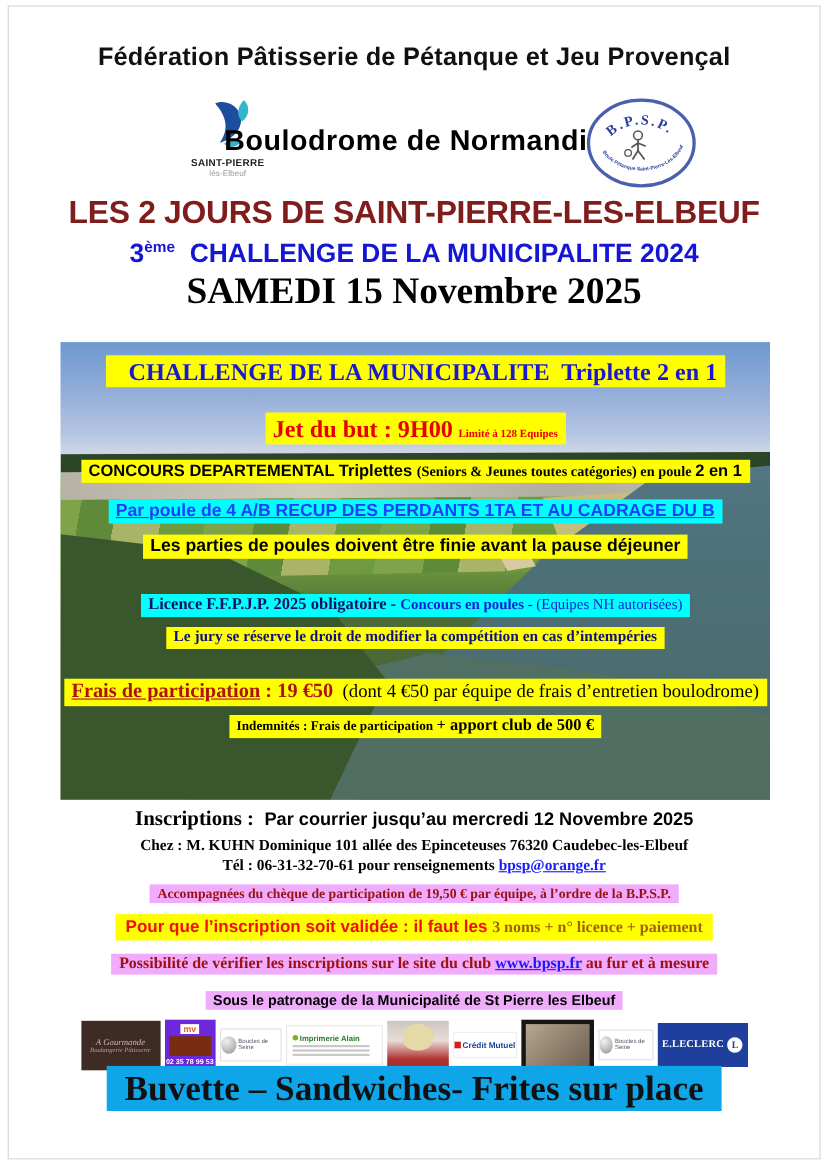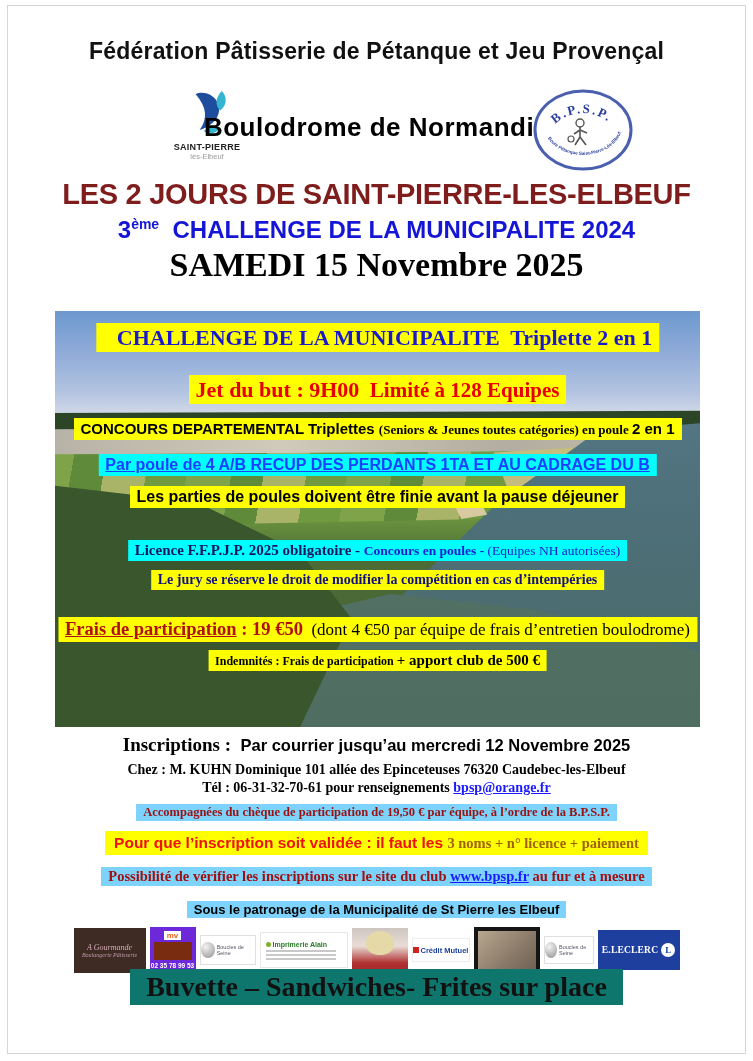--- a/index.html
+++ b/index.html
@@ -34,21 +34,21 @@
   .river { background:linear-gradient(180deg,#5a7e92 0%,#4d6f78 50%,#4a6a66 100%); clip-path:polygon(100% 27%,84% 29%,68% 47%,54% 68%,42% 100%,100% 100%); }
   .water-bottom { background:linear-gradient(180deg,#577569,#4f6d60); clip-path:polygon(18% 100%,30% 76%,52% 68%,75% 72%,100% 82%,100% 100%); }
   .woods-left { background:#39562c; clip-path:polygon(0 42%,22% 46%,38% 58%,46% 74%,38% 100%,0 100%); }
   .sandbar { background:#d9c9a0; clip-path:polygon(62% 47%,66% 46%,67% 49%,63% 50%); }
 
   .bar { position:absolute; left:50%; transform:translateX(-50%); white-space:pre; z-index:5; padding:2px 7px; line-height:1.15; }
   .bg-yellow { background:#ffff00; }
   .bg-cyan   { background:#00ffff; }
   .bar1 { top:12px;  font-family:"Liberation Serif", serif; font-size:22px; font-weight:bold; color:#1a1acd;padding-left:21px; }
   .bar2 { top:64px;  font-family:"Liberation Serif", serif; font-weight:bold; color:#e80000; font-size:22px; }
-  .bar2 .sub { font-size:21px; }
+  .bar2 .sub { font-size:10px; }
   .bar3 { top:107px; font-size:15px; font-weight:bold; color:#000; }
   .bar3 .serifpart { font-family:"Liberation Serif", serif; font-size:13px; }
   .bar4 { top:143px; font-size:16px; font-weight:bold; color:#1a3fff; text-decoration:underline; }
   .bar5 { top:175px; font-size:16px; font-weight:bold; color:#000; }
   .bar6 { top:229px; font-family:"Liberation Serif", serif; font-size:15px; font-weight:bold; color:#14145e; }
   .bar6 .b { font-size:13.5px; color:#1a1ad0; }
   .bar6 .c { font-size:13.5px; color:#1a1ad0; font-weight:normal; }
   .bar7 { top:259px; font-family:"Liberation Serif", serif; font-size:14px; font-weight:bold; color:#101080; }
   .bar8 { top:306px; font-family:"Liberation Serif", serif; font-size:18.5px; font-weight:bold; color:#b01010; }
   .bar8 .u { text-decoration:underline; }
@@ -56,21 +56,21 @@
   .bar9 { top:339px; font-family:"Liberation Serif", serif; font-size:12px; font-weight:bold; color:#000; }
   .bar9 .b { font-size:15px; }
 
   .inscriptions { top:734px; font-family:"Liberation Serif", serif; font-size:19px; font-weight:bold; color:#000; white-space:pre; }
   .inscriptions .comic { font-family:"Liberation Sans", sans-serif; font-size:16.5px; }
   .chez { top:762px; font-family:"Liberation Serif", serif; font-size:14px; font-weight:bold; color:#000; }
   .tel  { top:780px; font-family:"Liberation Serif", serif; font-size:14px; font-weight:bold; color:#000; }
   a.blue-link { color:#1a1aff; text-decoration:underline; cursor:pointer; }
 
   .hl { display:inline-block; padding:1px 7px; }
-  .bg-green { background:#7dd3fc; }
+  .bg-green { background:#f0abfc; }
   .green1 { top:804px; font-family:"Liberation Serif", serif; font-size:12.5px; font-weight:bold; color:#991111; }
   .yellowval { top:831px; }
   .yellowval .hl { padding:3px 9px; }
   .yellowval .comic { font-size:15.5px; font-weight:bold; color:#f01010; }
   .yellowval .serif { font-family:"Liberation Serif", serif; font-size:14.5px; font-weight:bold; color:#a16207; }
   .green2 { top:867px; font-family:"Liberation Serif", serif; font-size:14.5px; font-weight:bold; color:#a01010; }
   .patronage { top:901px; font-size:13px; font-weight:bold; color:#000; }
 
   .sponsors { top:924px; display:flex; justify-content:center; align-items:center; gap:4px; position:absolute; left:0; right:0; height:52px; }
   .sp { overflow:hidden; display:flex; flex-direction:column; align-items:center; justify-content:center; flex:0 0 auto; }
@@ -93,21 +93,21 @@
   .sp-credit { width:58px; height:24px; background:#fff; border:1px solid #eee; flex-direction:row; gap:2px; }
   .sp-credit .sq { width:6px; height:6px; background:#d02020; }
   .sp-credit .txt { font-size:7.5px; font-weight:bold; color:#1a3f9e; }
   .sp-vintage { width:66px; height:47px; background:#151515; padding:4px; }
   .sp-vintage .inner { width:100%; height:100%; background:linear-gradient(135deg,#b8a890,#8a7a68 60%,#6f6154); }
   .sp-leclerc { width:82px; height:40px; background:#1e3f9e; flex-direction:row; gap:3px; }
   .sp-leclerc .txt { color:#fff; font-weight:bold; font-size:9.5px; font-family:"Liberation Serif", serif; letter-spacing:0.2px; }
   .sp-leclerc .circ { width:14px; height:14px; border-radius:50%; background:#fff; color:#1e3f9e; font-size:9px; font-weight:bold; display:flex; align-items:center; justify-content:center; font-family:"Liberation Serif", serif; }
 
   .buvette { top:969px; }
-  .buvette .hl { background:#0f766e; padding:2px 16px; font-family:"Liberation Serif", serif; font-size:28px; font-weight:bold; color:#111; }
+  .buvette .hl { background:#0ea5e9; padding:2px 16px; font-family:"Liberation Serif", serif; font-size:32px; font-weight:bold; color:#111; }
 </style>
 </head>
 <body>
 
 <div class="page">
   <div class="frame"></div>
 
   <div class="abs federation">Fédération Pâtisserie de Pétanque et Jeu Provençal</div>
 
   <div class="logo-left">

